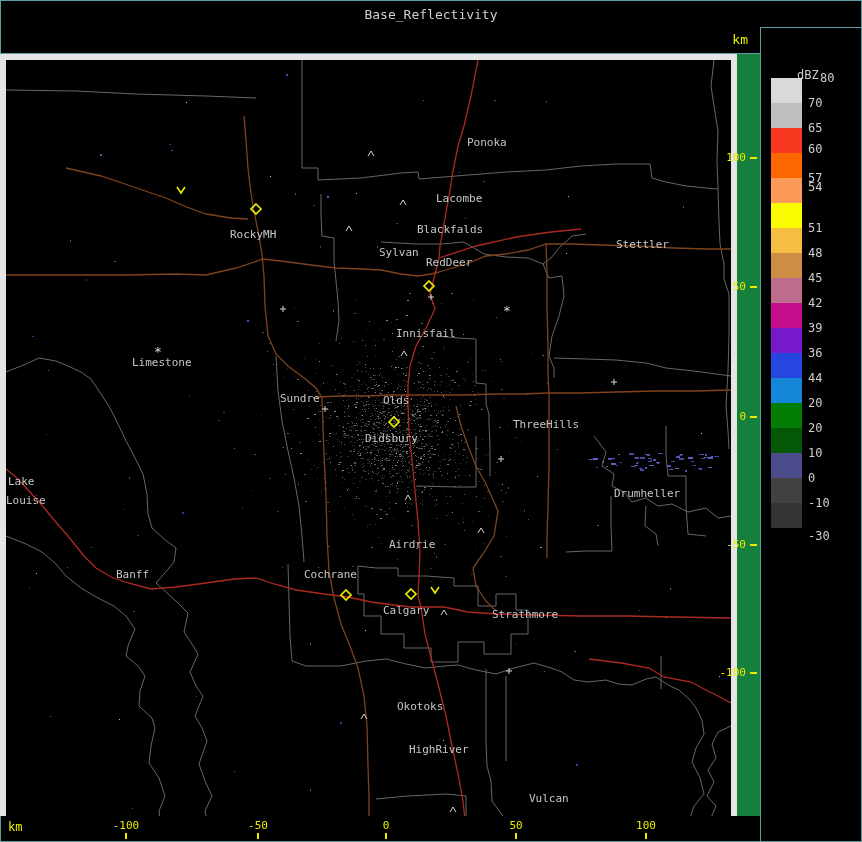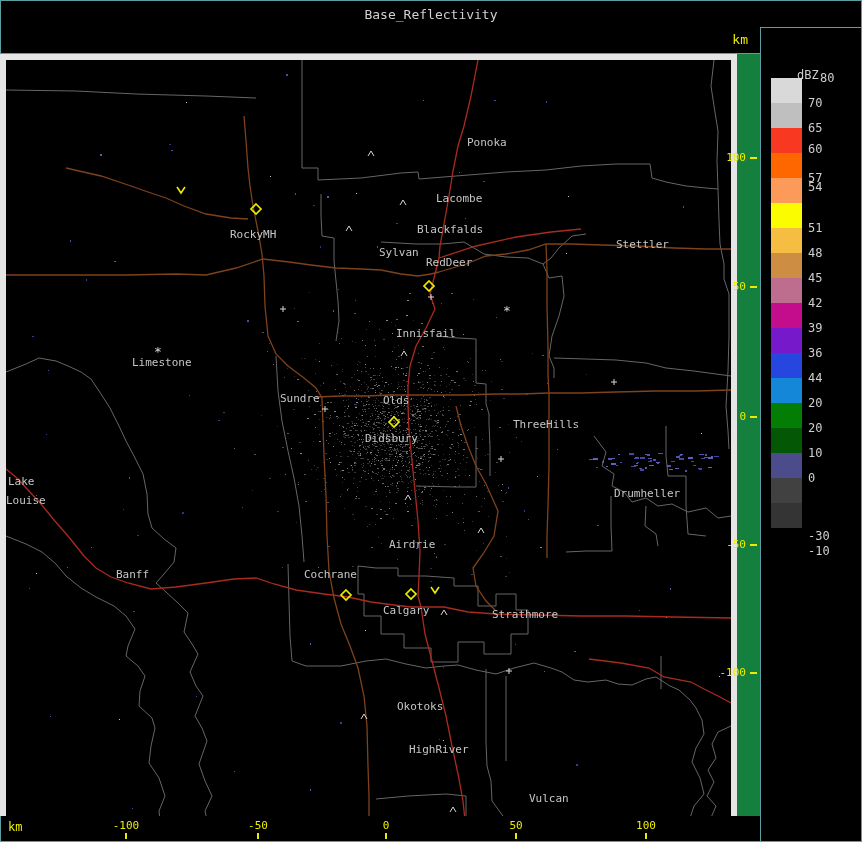--- a/index.html
+++ b/index.html
@@ -1834,17 +1834,17 @@
       <div class="cb-label" style="top: 218px;">48</div>
       <div class="cb-label" style="top: 243px;">45</div>
       <div class="cb-label" style="top: 268px;">42</div>
       <div class="cb-label" style="top: 293px;">39</div>
       <div class="cb-label" style="top: 318px;">36</div>
       <div class="cb-label" style="top: 343px;">44</div>
       <div class="cb-label" style="top: 368px;">20</div>
       <div class="cb-label" style="top: 393px;">20</div>
       <div class="cb-label" style="top: 418px;">10</div>
       <div class="cb-label" style="top: 443px;">0</div>
-      <div class="cb-label" style="top: 468px; margin-top: 48px;">-10</div>
+      <div class="cb-label" style="top: 468px;">-10</div>
       <div class="cb-label" style="top: 501px;">-30</div>
     </div>
 
 </div>
 
 </body></html>

